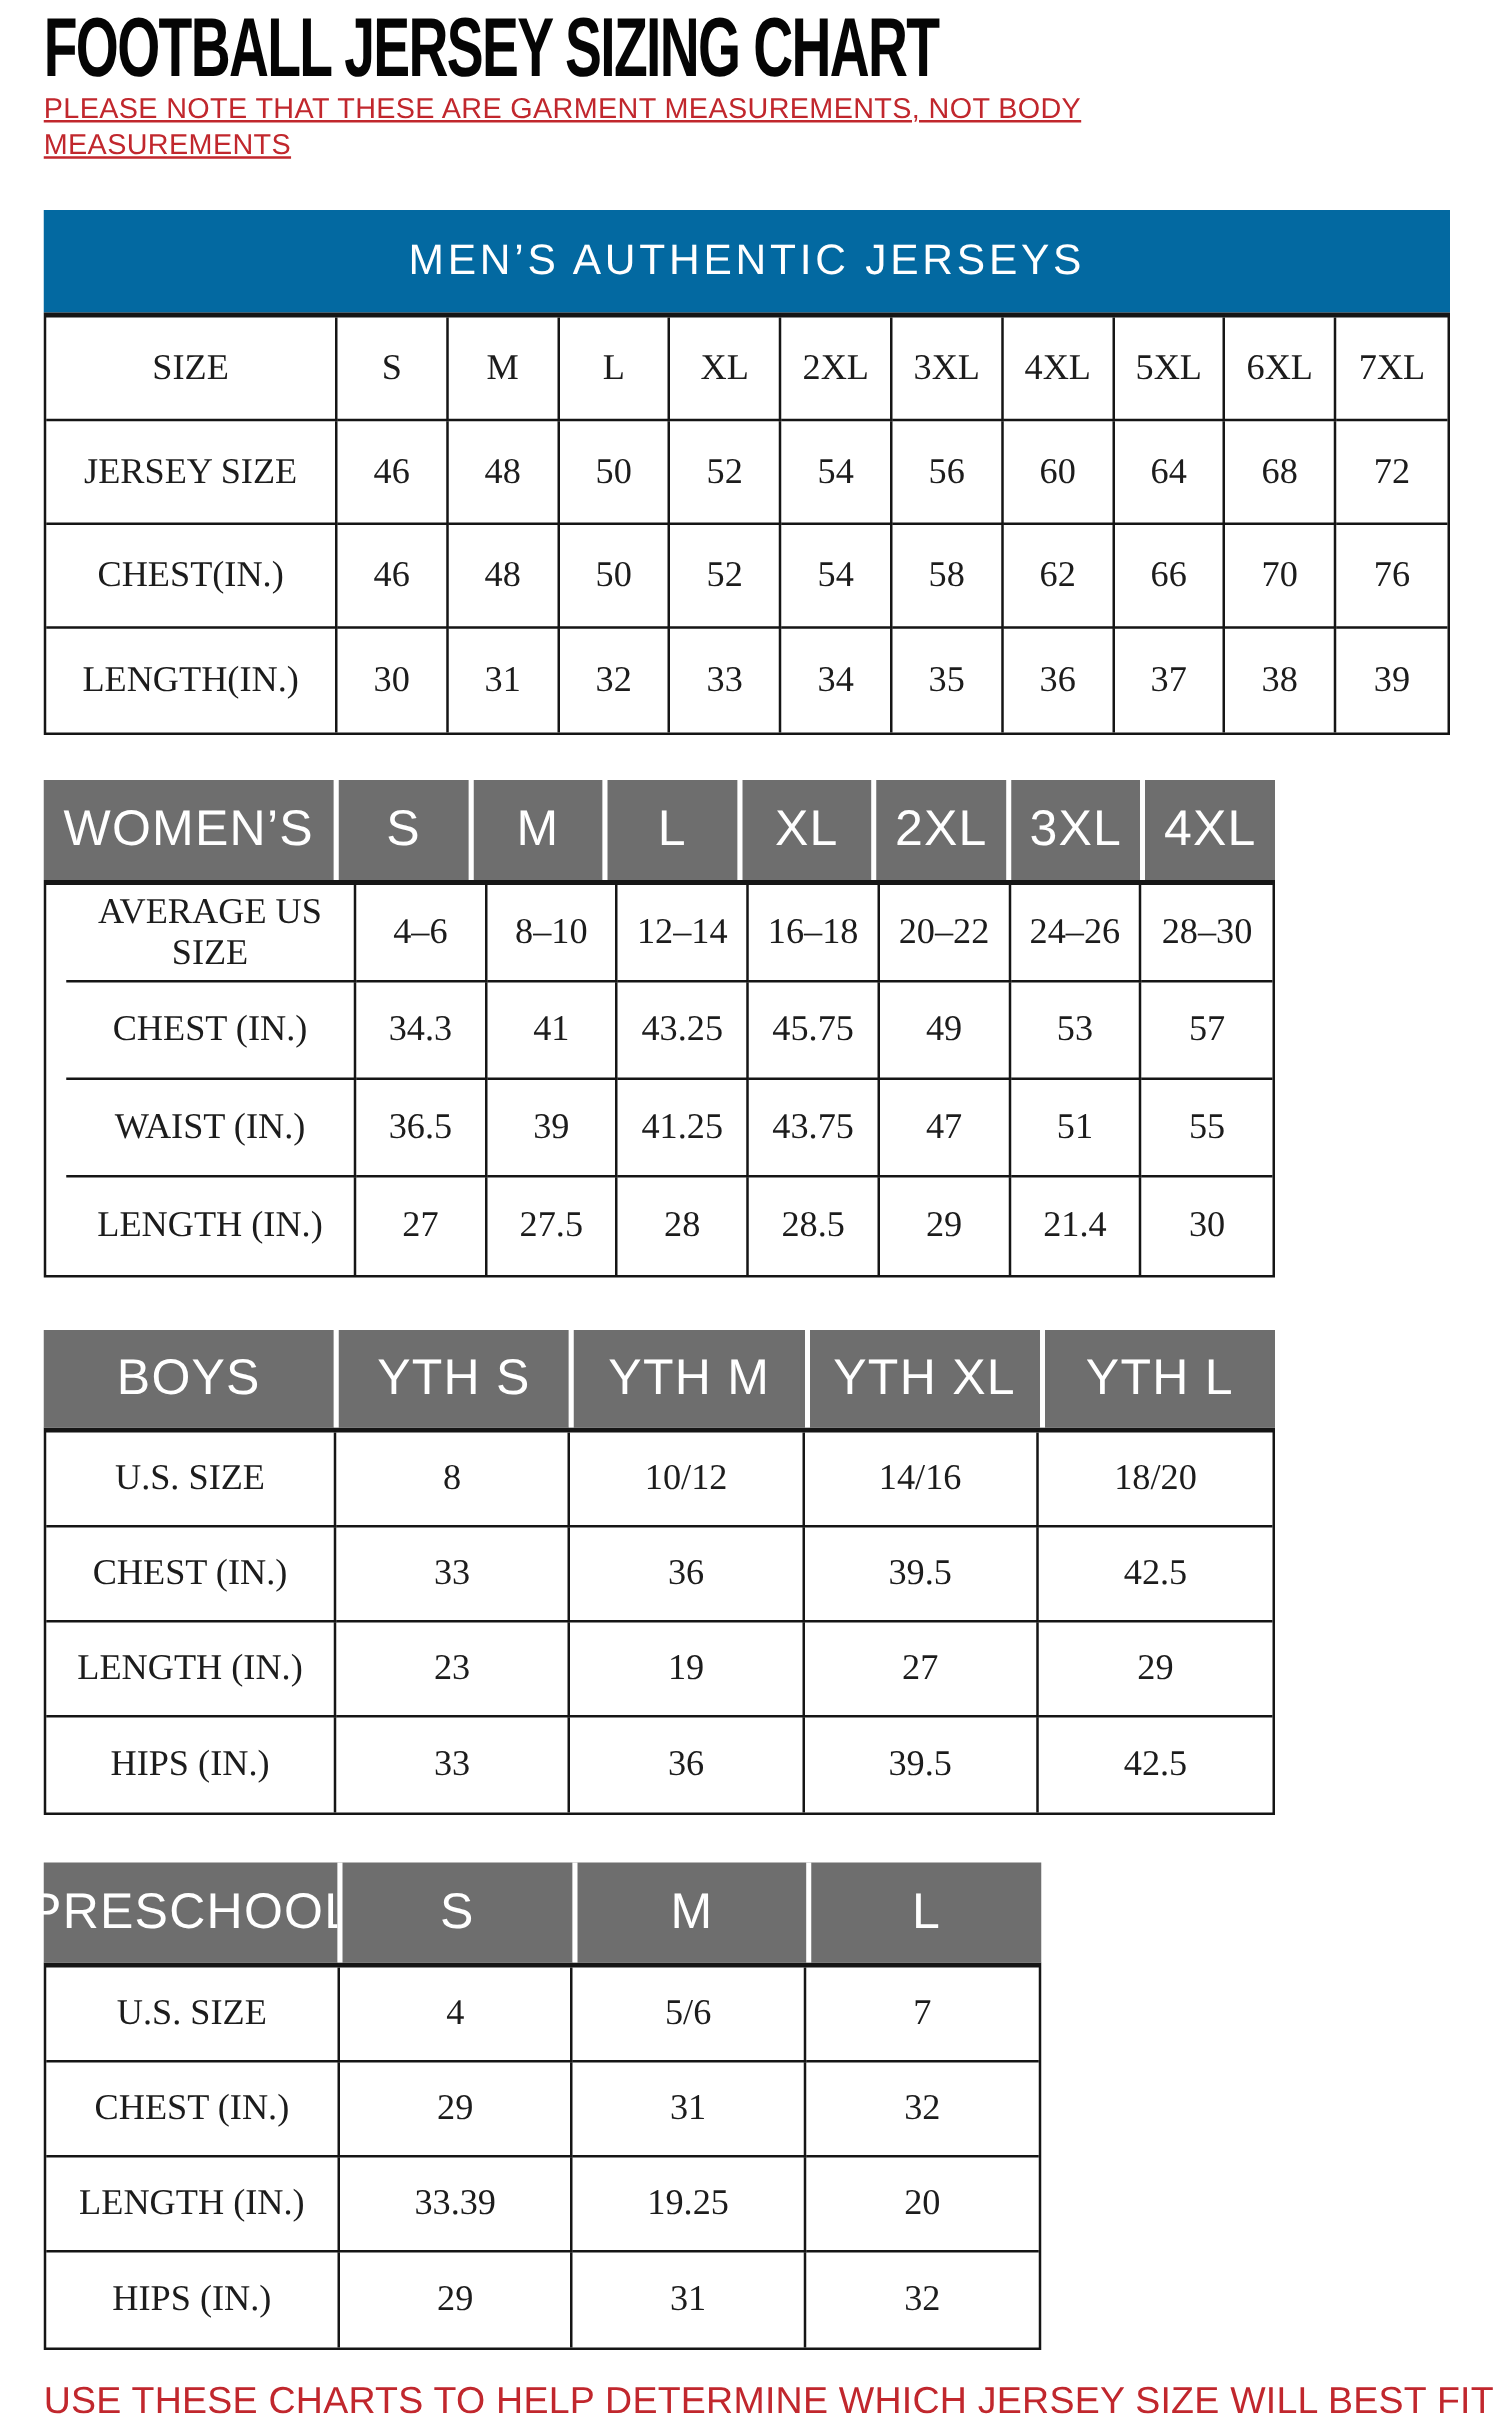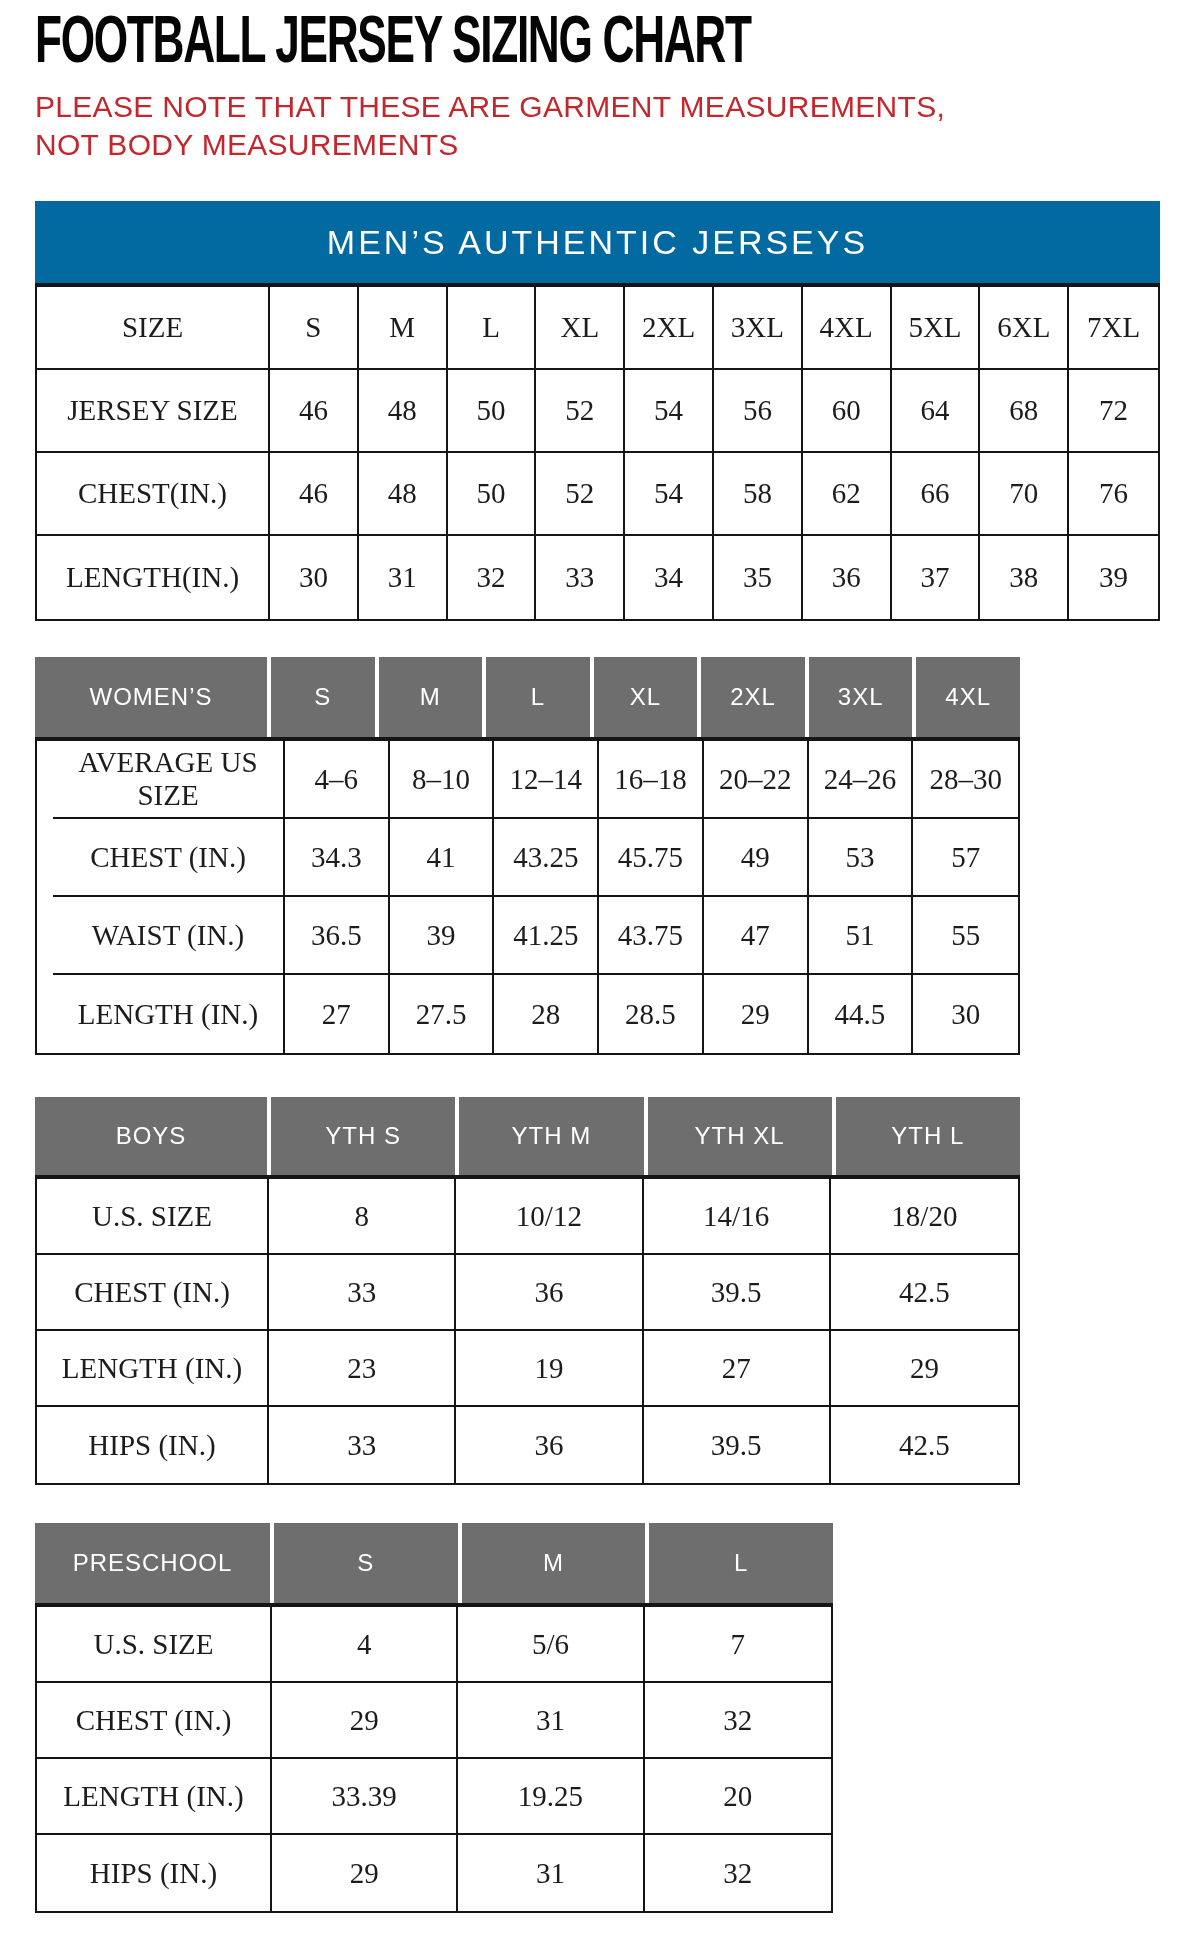--- a/index.html
+++ b/index.html
@@ -18,40 +18,40 @@
     font-size:67px;
     font-weight:bold;
     letter-spacing:-2px;
     transform:scaleX(0.66);
     transform-origin:0 50%;
     color:#050505;
   }
 
   
   .note{
-    margin-top:16px;
     max-width:930px;
     color:#c1272d;
-    font-size:30px;
+    font-size:23px;
     line-height:1.25;
     letter-spacing:0.3px;
+    text-decoration:underline;
   }
 
   
   .tbl{background:#ffffff;}
   .row{display:grid;align-items:stretch;}
   .banner{
     background:#0369a1;color:#ffffff;
     display:flex;align-items:center;justify-content:center;
     font-size:34px;letter-spacing:3px;
   }
   .hrow .hcell{
     background:#6e6e6e;color:#ffffff;
     display:flex;align-items:center;justify-content:center;
-    font-size:24px;letter-spacing:1px;
+    font-size:40px;letter-spacing:1px;
     text-align:center;
   }
   .hrow .hcell:not(:first-child){border-left:4px solid #ffffff;}
   .body{border:2px solid #151515;border-top-width:4px;font-family:Liberation Serif, serif;}
   .cell{
     display:flex;align-items:center;justify-content:center;
     text-align:center;
     font-size:29px;
     border-right:2px solid #151515;
     border-bottom:2px solid #151515;
@@ -204,21 +204,21 @@
           <div class="cell">51</div>
           <div class="cell">55</div>
         </div>
         <div class="row">
           <div class="cell">LENGTH (IN.)</div>
           <div class="cell">27</div>
           <div class="cell">27.5</div>
           <div class="cell">28</div>
           <div class="cell">28.5</div>
           <div class="cell">29</div>
-          <div class="cell">44.5</div>
+          <div class="cell">21.4</div>
           <div class="cell">30</div>
         </div>
       </div>
     </div>
   <div class="tbl tbl-boys">
       <div class="row hrow">
         <div class="hcell">BOYS</div>
         <div class="hcell">YTH S</div>
         <div class="hcell">YTH M</div>
         <div class="hcell">YTH XL</div>

